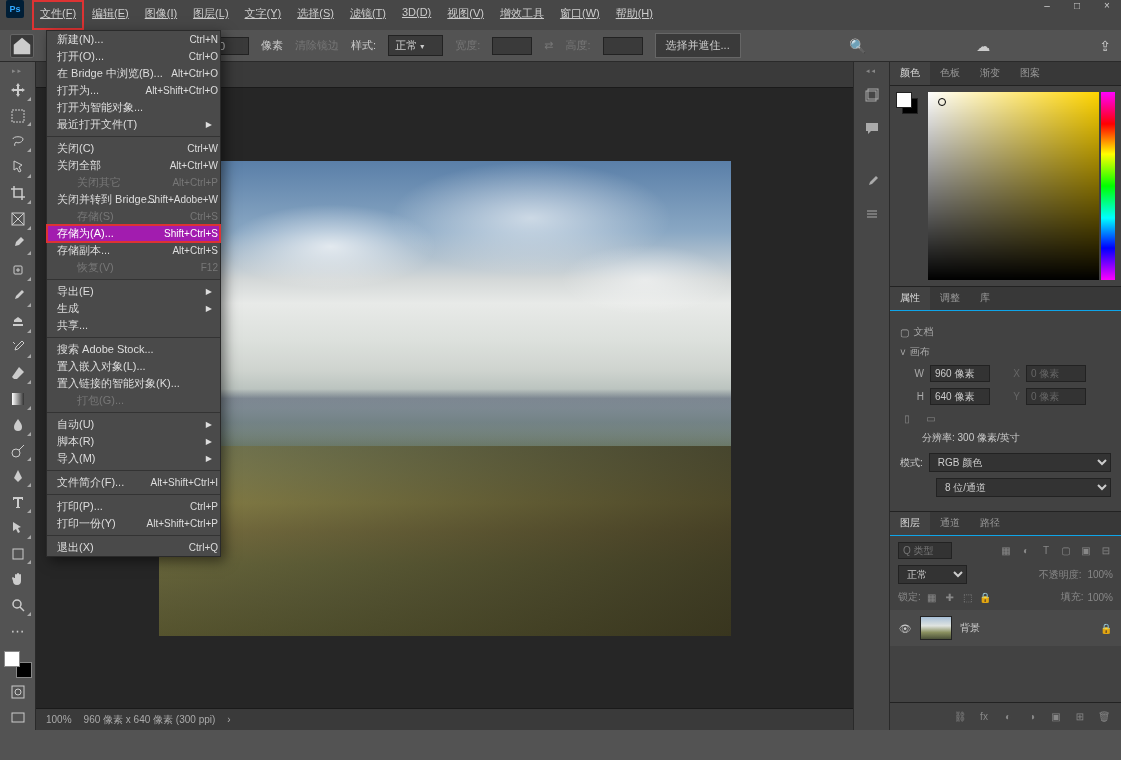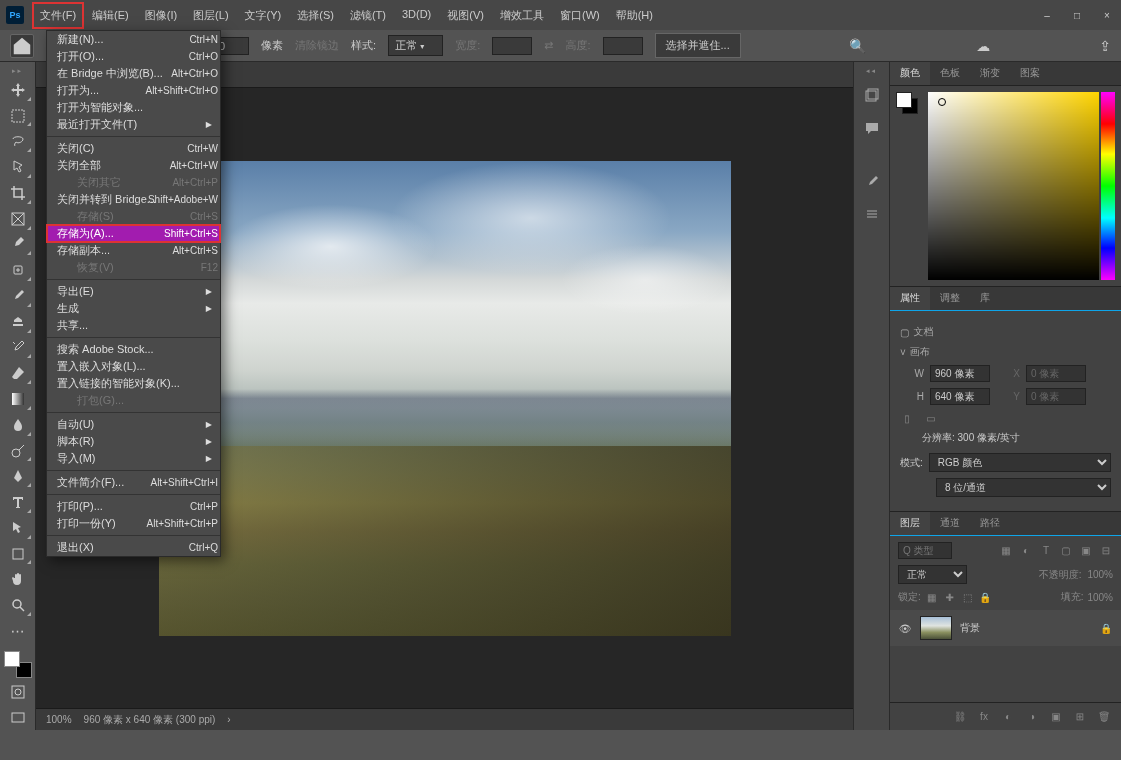--- a/index.html
+++ b/index.html
@@ -1,20 +1,20 @@
 <!DOCTYPE html>
 <html><head>
 <meta charset="utf-8">
 <style>
 *{margin:0;padding:0;box-sizing:border-box;font-family:"Microsoft YaHei",Arial,sans-serif;}
 body{background:#535353;width:1121px;height:760px;overflow:hidden;font-size:11px;color:#ccc;position:relative;}
-.titlebar{height:30px;background:#474747;display:flex;align-items:center;padding:0 6px;}
+.titlebar{height:30px;background:#474747;display:flex;padding:0 6px;}
 .ps-logo{width:18px;height:18px;background:#001e36;color:#31a8ff;display:flex;align-items:center;justify-content:center;font-weight:bold;font-size:9px;border-radius:2px;margin-right:8px;}
 .menubar{display:flex;gap:0;}
-.menu-item{padding:6px 8px;cursor:default;}
+.menu-item{padding:6px 8px;cursor:default;text-decoration:underline;}
 .menu-item.hl{border:2px solid #d33;padding:4px 6px;}
 .win-controls{margin-left:auto;display:flex;gap:14px;font-size:10px;}
 .win-btn{width:16px;text-align:center;}
 .options-bar{height:32px;background:#535353;border-bottom:1px solid #2a2a2a;display:flex;align-items:center;padding:0 10px;gap:12px;}
 .opt-icon{width:24px;height:24px;background:#3a3a3a;border:1px solid #666;border-radius:2px;display:flex;align-items:center;justify-content:center;}
 .opt-sep{width:1px;height:20px;background:#2a2a2a;}
 .opt-input{background:#3a3a3a;border:1px solid #222;color:#ccc;padding:2px 4px;width:50px;font-size:11px;}
 .opt-select{background:#3a3a3a;border:1px solid #222;color:#ccc;padding:2px 18px 2px 6px;font-size:11px;position:relative;}
 .opt-btn{background:#3a3a3a;border:1px solid #666;padding:4px 10px;font-size:11px;display:flex;align-items:center;}
 .share-icon{margin-left:auto;font-size:14px;}

